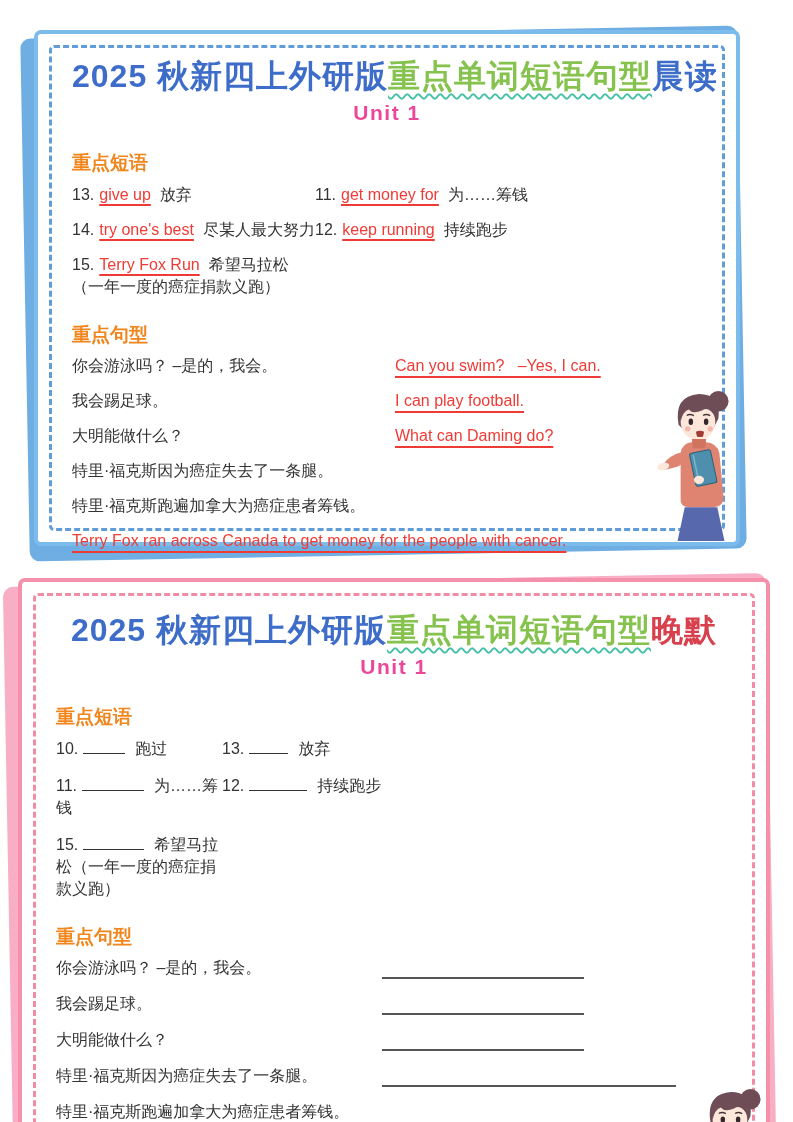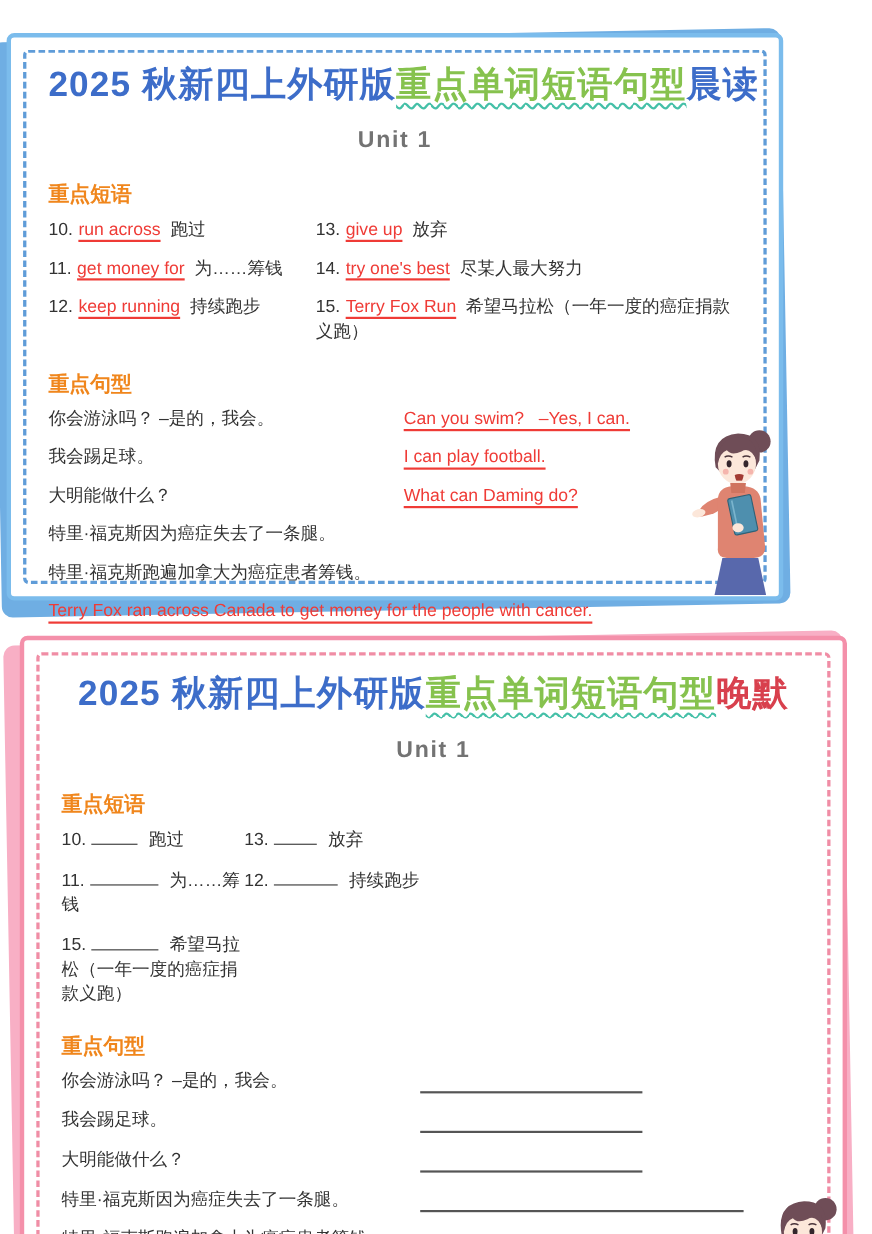--- a/index.html
+++ b/index.html
@@ -22,22 +22,22 @@
   .panel.pink .dashed{border:3px dashed #f08da5;}
   .content{position:relative;padding:20px 34px 0 34px;}
   .panel.pink .content{padding-top:26px;}
 
   .title{margin:0;text-align:center;font-size:32px;font-weight:700;line-height:44px;
     letter-spacing:1px;white-space:nowrap;}
   .t-blue{color:#3d6dc9;}
   .t-green{color:#86c24e;text-decoration:underline;text-decoration-style:wavy;
     text-decoration-color:#45c0a8;text-decoration-thickness:2px;text-underline-offset:6px;}
   .t-red{color:#d8404d;}
-  .unit{text-align:center;font-size:21px;font-weight:700;color:#737373;
-    letter-spacing:1.5px;line-height:26px;margin-top:17px;}
+  .unit{text-align:center;font-size:21px;font-weight:700;color:#ec4899;
+    letter-spacing:1.5px;line-height:26px;margin-top:2px;}
   .sec-header{font-size:19px;font-weight:700;color:#f0861c;line-height:24px;margin-top:25px;}
 
   .phrase-grid{display:grid;margin-top:9px;row-gap:13px;font-size:16px;line-height:22px;}
   .panel.blue .phrase-grid{grid-template-columns:243px 1fr;}
   .panel.pink .phrase-grid{grid-template-columns:166px 1fr;row-gap:15px;}
   .phrase{white-space:nowrap;}
   .num{color:#333333;margin-right:5px;}
   .en{color:#ef3b36;text-decoration:underline;text-underline-offset:4px;
     text-decoration-thickness:1.5px;margin-right:9px;white-space:pre-wrap;}
   .zh{color:#333333;white-space:pre-wrap;}
@@ -94,31 +94,30 @@
       <ellipse cx="44" cy="90" rx="5" ry="4" fill="#fce7da"></ellipse>
       <path d="M30 117 L62 117 L69 150 L23 150 Z" fill="#5868ac"></path>
     </symbol>
     <symbol id="heart" viewBox="0 0 24 22">
       <path d="M12 20 C 5.5 14 1.5 10.2 1.5 6.3 C 1.5 3.2 3.8 1.5 6.2 1.5 C 8.5 1.5 10.8 3.2 12 5.6 C 13.2 3.2 15.5 1.5 17.8 1.5 C 20.2 1.5 22.5 3.2 22.5 6.3 C 22.5 10.2 18.5 14 12 20 Z" fill="#fbd3e0" stroke="#f09cb6" stroke-width="1.4"></path>
       <path d="M6 6 L15 14 M9 4.5 L17 11.5 M5 9 L12 16" stroke="#f09cb6" stroke-width="0.9" fill="none"></path>
     </symbol>
   </defs>
 </svg>
 
-<section class="panel blue" style="left:6px;top:30px;width:706px;height:516px;">
+<section class="panel blue" style="left:34px;top:30px;width:706px;height:516px;">
   <div class="panel-back"></div>
   <div class="card">
     <div class="dashed"></div>
     <div class="content">
       <h1 class="title"><span class="t-blue">2025 秋新四上外研版</span><span class="t-green">重点单词短语句型</span><span class="t-blue">晨读</span></h1>
       <div class="unit">Unit 1</div>
 
       <div class="sec-header">重点短语</div>
       <div class="phrase-grid">
-        <div class="phrase"><span class="num">10.</span><span class="en">run across</span><span class="zh">跑过</span></div>
         <div class="phrase"><span class="num">13.</span><span class="en">give up</span><span class="zh">放弃</span></div>
         <div class="phrase"><span class="num">11.</span><span class="en">get money for</span><span class="zh">为……筹钱</span></div>
         <div class="phrase"><span class="num">14.</span><span class="en">try one's best</span><span class="zh">尽某人最大努力</span></div>
         <div class="phrase"><span class="num">12.</span><span class="en">keep running</span><span class="zh">持续跑步</span></div>
         <div class="phrase"><span class="num">15.</span><span class="en">Terry Fox Run</span><span class="zh">希望马拉松（一年一度的癌症捐款义跑）</span></div>
       </div>
 
       <div class="sec-header">重点句型</div>
       <div class="sent-block">
         <div class="sent-row">

